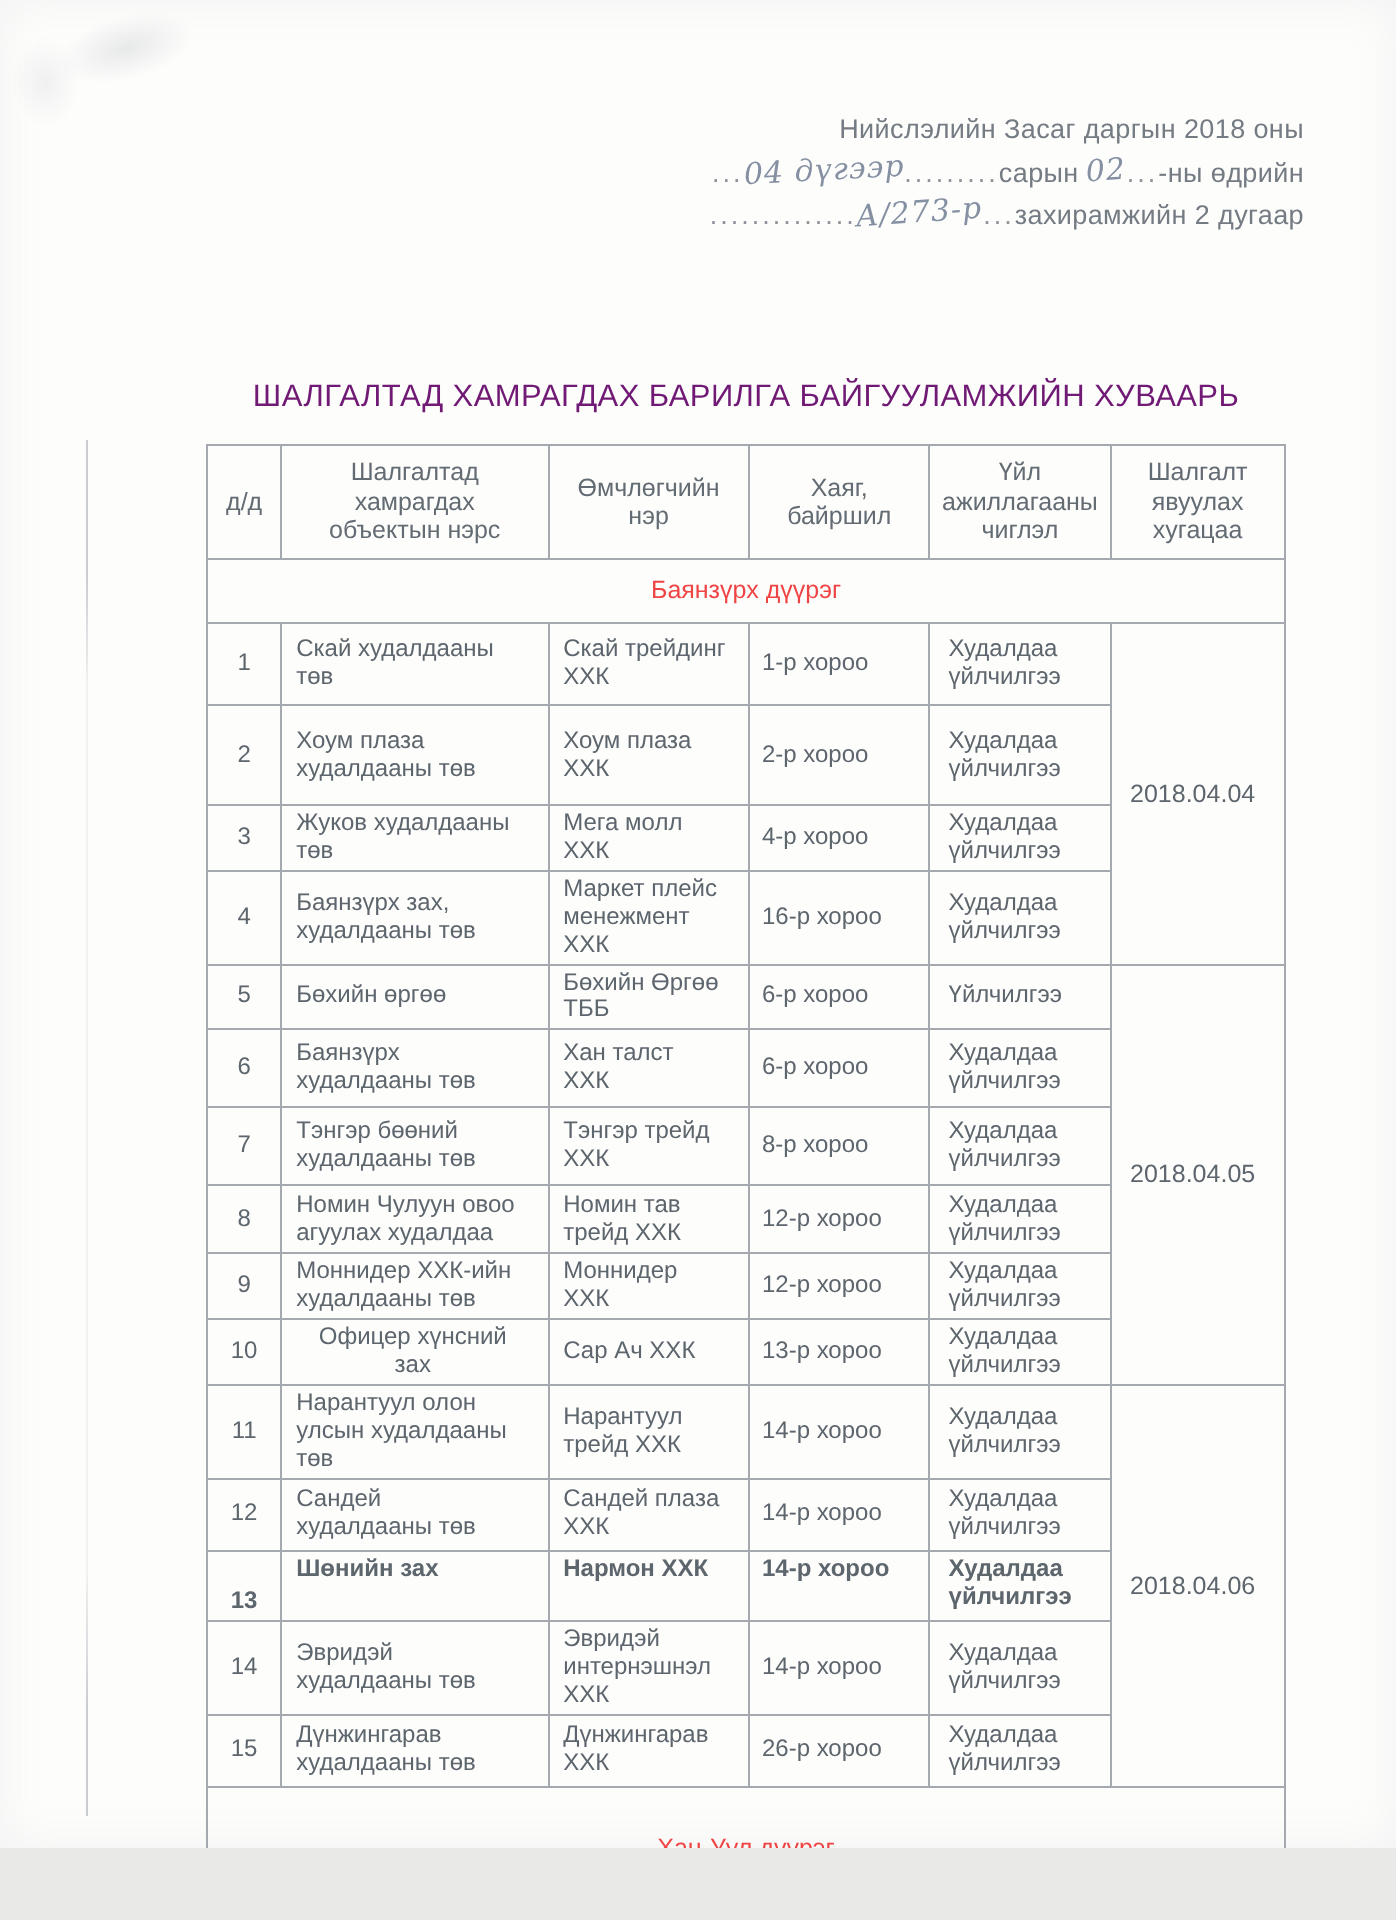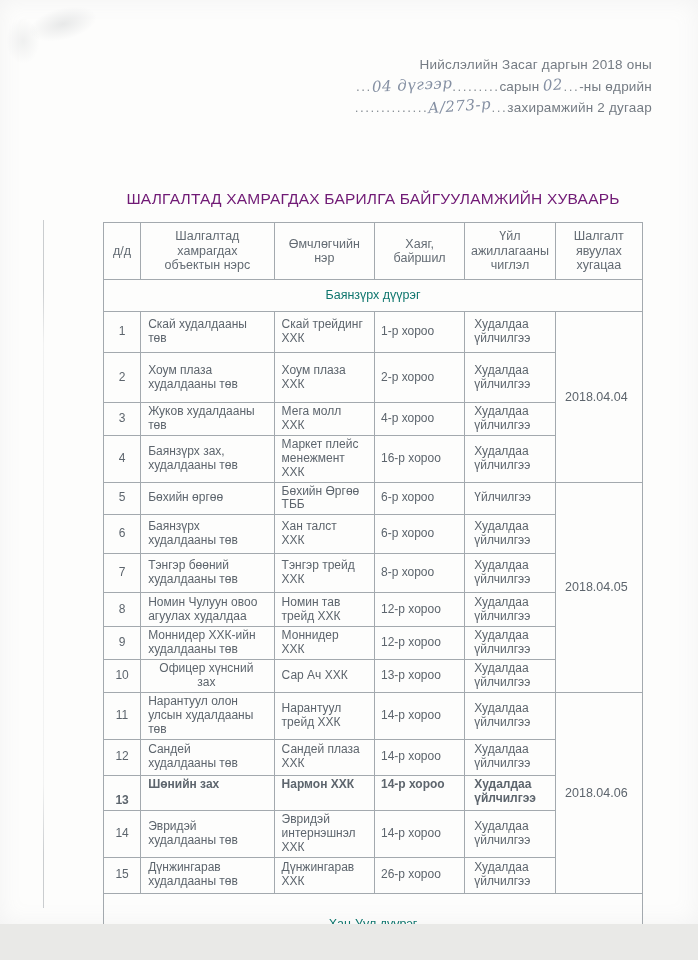--- a/index.html
+++ b/index.html
@@ -50,21 +50,21 @@
     position:absolute;left:103px;top:222px;width:540px;
     border-collapse:collapse;table-layout:fixed;
     color:#5d656d;font-size:12px;line-height:1.16;
   }
   .schedule td,.schedule th{border:1px solid #a3a9ae;overflow:hidden;}
   .schedule th{
     font-weight:normal;font-size:12.5px;text-align:center;vertical-align:middle;
     padding:3px 1px;height:50px;white-space:pre-line;color:#636b73;
   }
   .section-row td{
-    text-align:center;font-size:12.5px;color:#0f766e;
+    text-align:center;font-size:12.5px;color:#ef4444;
   }
   .sec1 td{height:29px;vertical-align:middle;}
   .sec2 td{height:41px;vertical-align:top;padding-top:23px;}
 
   td.c-num{text-align:center;vertical-align:middle;}
   td.c-name{padding:2px 4px 2px 7px;vertical-align:middle;white-space:pre-line;}
   td.c-owner{padding:2px 3px 2px 7px;vertical-align:middle;white-space:pre-line;}
   td.c-address{padding:2px 2px 2px 6px;vertical-align:middle;margin-left:48px;}
   td.c-activity{padding:2px 2px 2px 9px;vertical-align:middle;white-space:pre-line;}
   td.c-date{text-align:center;vertical-align:middle;font-size:12.5px;padding-right:6px;}

